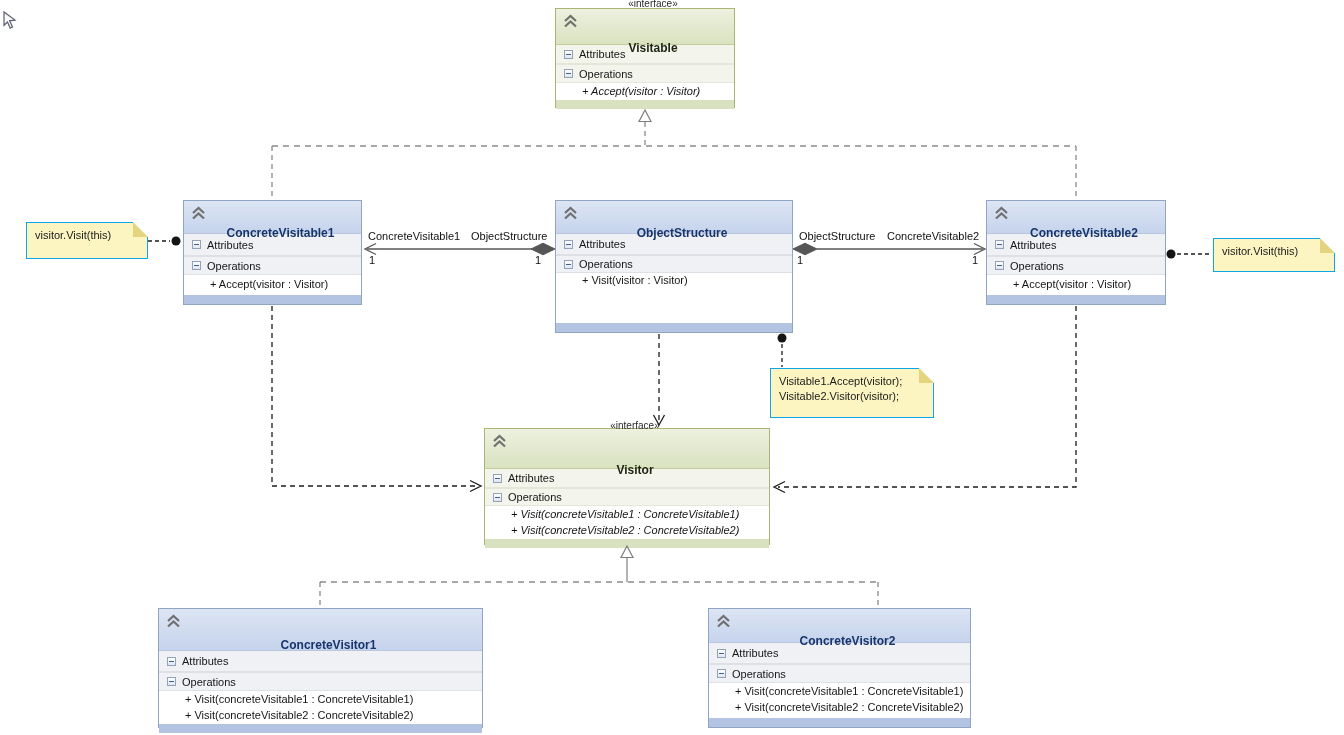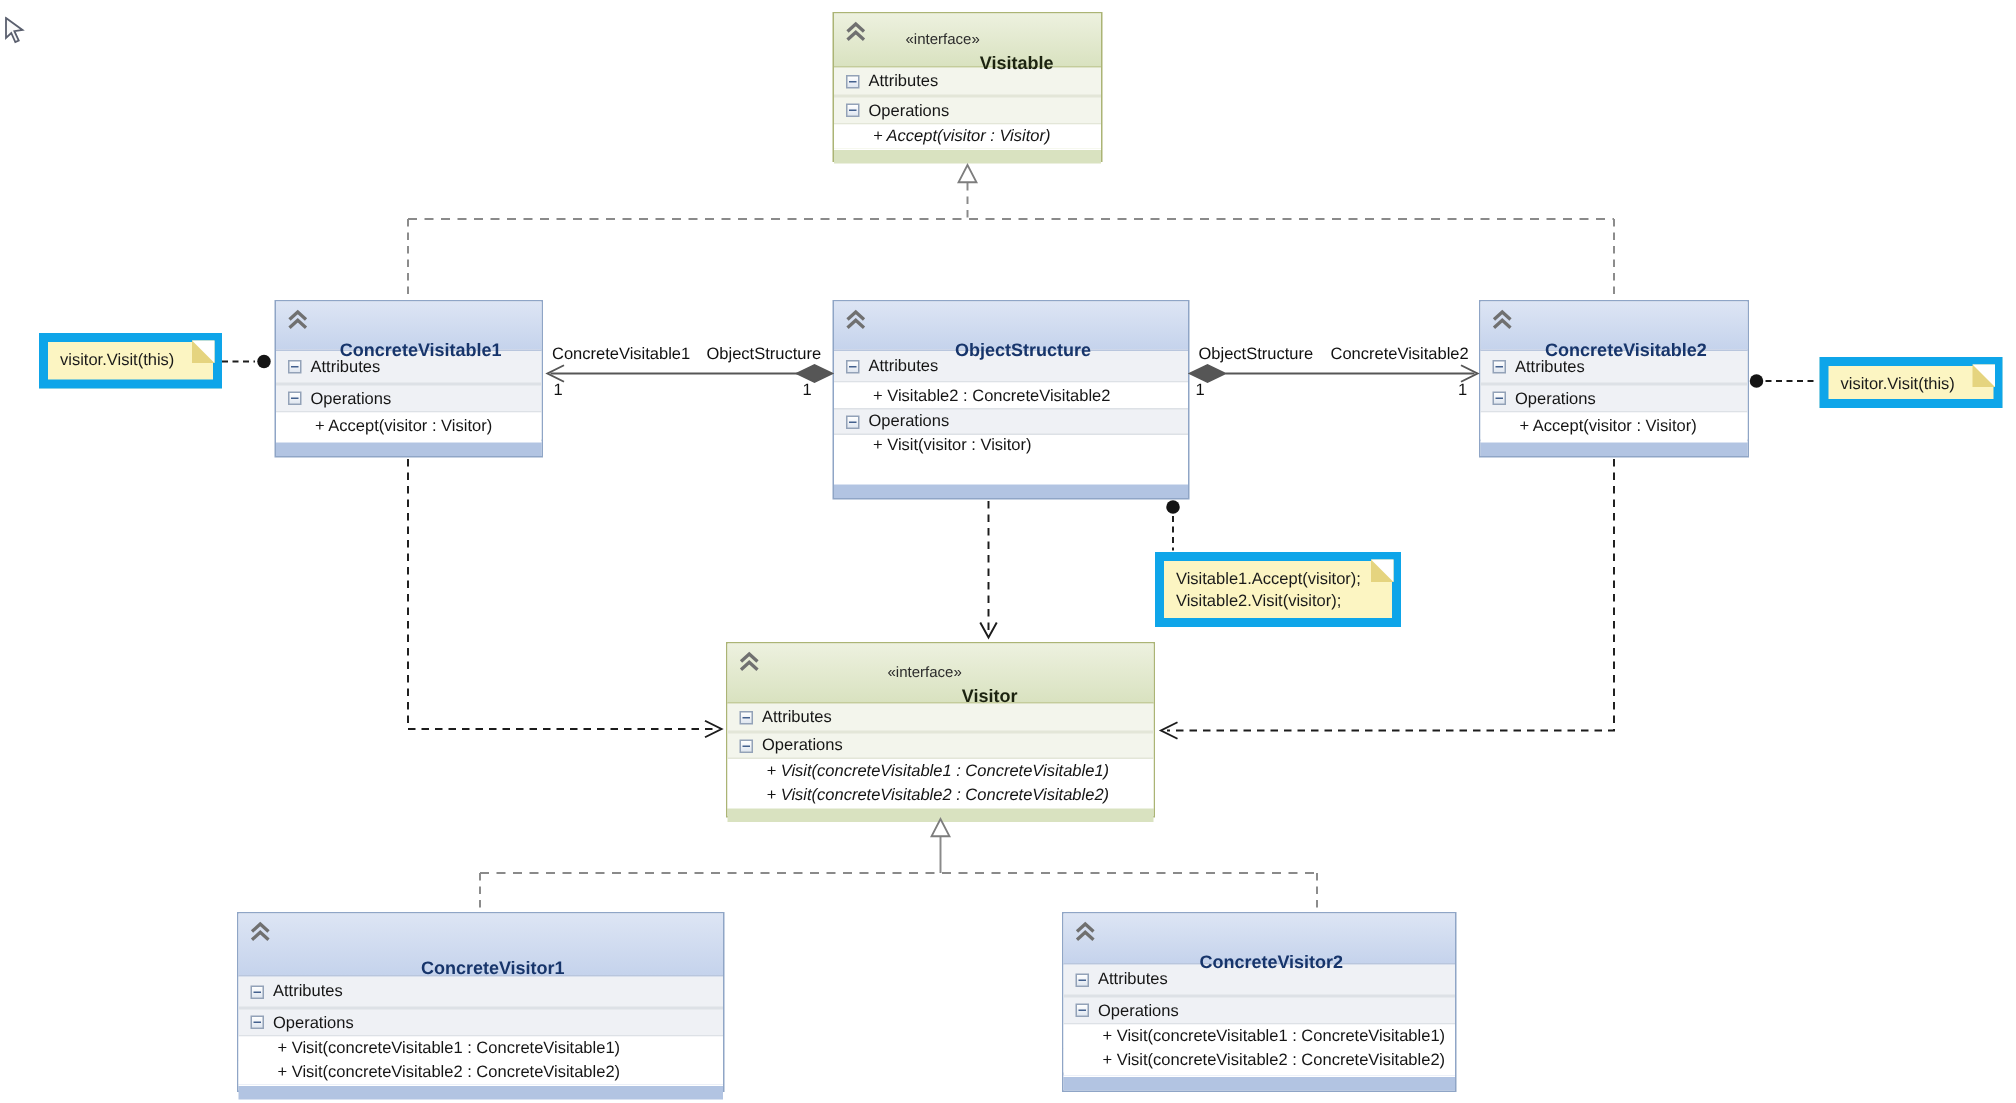--- a/index.html
+++ b/index.html
@@ -5,21 +5,21 @@
   html,body{margin:0;padding:0;background:#ffffff;}
   #canvas{position:relative;width:1344px;height:735px;background:#ffffff;overflow:hidden;
           font-family:"Liberation Sans","DejaVu Sans",sans-serif;color:#151515;}
 
   
   .class-box{position:absolute;box-sizing:border-box;display:flex;flex-direction:column;
              background:#ffffff;font-size:11px;}
   .class-box.blue{border:1px solid #8fa5c6;}
   .class-box.green{border:1px solid #abb475;}
 
-  .hdr{position:relative;display:flex;align-items:center;justify-content:center;
+  .hdr{position:relative;display:flex;flex-direction:column;align-items:center;justify-content:center;
        box-sizing:border-box;flex:none;padding-left:16px;}
   .blue .hdr{background:linear-gradient(#dde5f4,#c5d3ec);border-bottom:1px solid #b9c6dd;}
   .green .hdr{background:linear-gradient(#edf1df,#d9e2c0);border-bottom:1px solid #c4cc9b;}
   .stereotype{font-size:10px;color:#2b2b2b;line-height:12px;}
   .title{font-weight:bold;font-size:12px;margin-top:31px;}
   .blue .title{color:#17356b;}
   .green .title{color:#1c2310;}
 
   .chev{position:absolute;left:6px;top:5px;width:17px;height:15px;}
 
@@ -34,21 +34,21 @@
   .mi::after{content:"";position:absolute;left:1px;right:1px;top:3px;height:1px;background:#44618e;}
 
   .member{box-sizing:border-box;padding-left:26px;display:flex;align-items:center;background:#ffffff;flex:none;white-space:nowrap;}
   .member.italic{font-style:italic;}
 
   .strip{margin-top:auto;flex:none;}
   .blue .strip{height:9px;background:#b2c4e2;border-top:1px solid #ffffff;}
   .green .strip{height:9px;background:#d9e2c0;border-top:1px solid #ffffff;}
 
   
-  .note{position:absolute;box-sizing:border-box;background:#fcf5c2;border:6px solid #0ea5e9;
+  .note{position:absolute;box-sizing:border-box;background:#fcf5c2;border:1px solid #0ea5e9;
         font-size:11px;color:#1a1a1a;padding:5px 8px;line-height:15px;white-space:nowrap;}
   .note .fold{content:"";position:absolute;top:-1px;right:-1px;width:0;height:0;
         border-style:solid;border-width:0 15px 15px 0;
         border-color:#ffffff #ffffff #e5d47f #e5d47f;}
 
   
   .edge-label{position:absolute;font-size:11px;color:#111111;white-space:nowrap;}
 
   svg.layer{position:absolute;left:0;top:0;pointer-events:none;}
   .cursor{position:absolute;left:1px;top:11px;}
@@ -114,21 +114,20 @@
             <path d="M3,7 L8.5,2 L14,7" fill="none" stroke="#707070" stroke-width="2.2"></path>
             <path d="M3,12.5 L8.5,7.5 L14,12.5" fill="none" stroke="#707070" stroke-width="2.2"></path>
           </svg>
       </span>
       <div class="title">ObjectStructure</div>
     </div>
     <div class="sect" style="height:21px">
       <span class="mi"></span>
       <span>Attributes</span>
     </div>
-    <div class="member" style="height:17px">+ Visitable2 : ConcreteVisitable2</div>
     <div class="sect topline" style="height:18px">
       <span class="mi"></span>
       <span>Operations</span>
     </div>
     <div class="member" style="height:14px">+ Visit(visitor : Visitor)</div>
     <div class="strip"></div>
   </div>
 
   <div class="class-box blue" style="left:986px;top:200px;width:180px;height:105px">
     <div class="hdr" style="height:33px">
@@ -226,21 +225,21 @@
     <span class="fold"></span>
     <span>visitor.Visit(this)</span>
   </div>
   <div class="note" style="left:1213px;top:238px;width:122px;height:34px">
     <span class="fold"></span>
     <span>visitor.Visit(this)</span>
   </div>
   <div class="note" style="left:770px;top:368px;width:164px;height:50px">
     <span class="fold"></span>
     <div>Visitable1.Accept(visitor);</div>
-    <div>Visitable2.Visit(visitor);</div>
+    <div>Visitable2.Visitor(visitor);</div>
   </div>
 
   <div class="edge-label" style="left:368px;top:230px">ConcreteVisitable1</div>
   <div class="edge-label" style="left:471px;top:230px">ObjectStructure</div>
   <div class="edge-label" style="left:369px;top:254px">1</div>
   <div class="edge-label" style="left:535px;top:254px">1</div>
 
   <div class="edge-label" style="left:799px;top:230px">ObjectStructure</div>
   <div class="edge-label" style="left:887px;top:230px">ConcreteVisitable2</div>
   <div class="edge-label" style="left:797px;top:254px">1</div>

